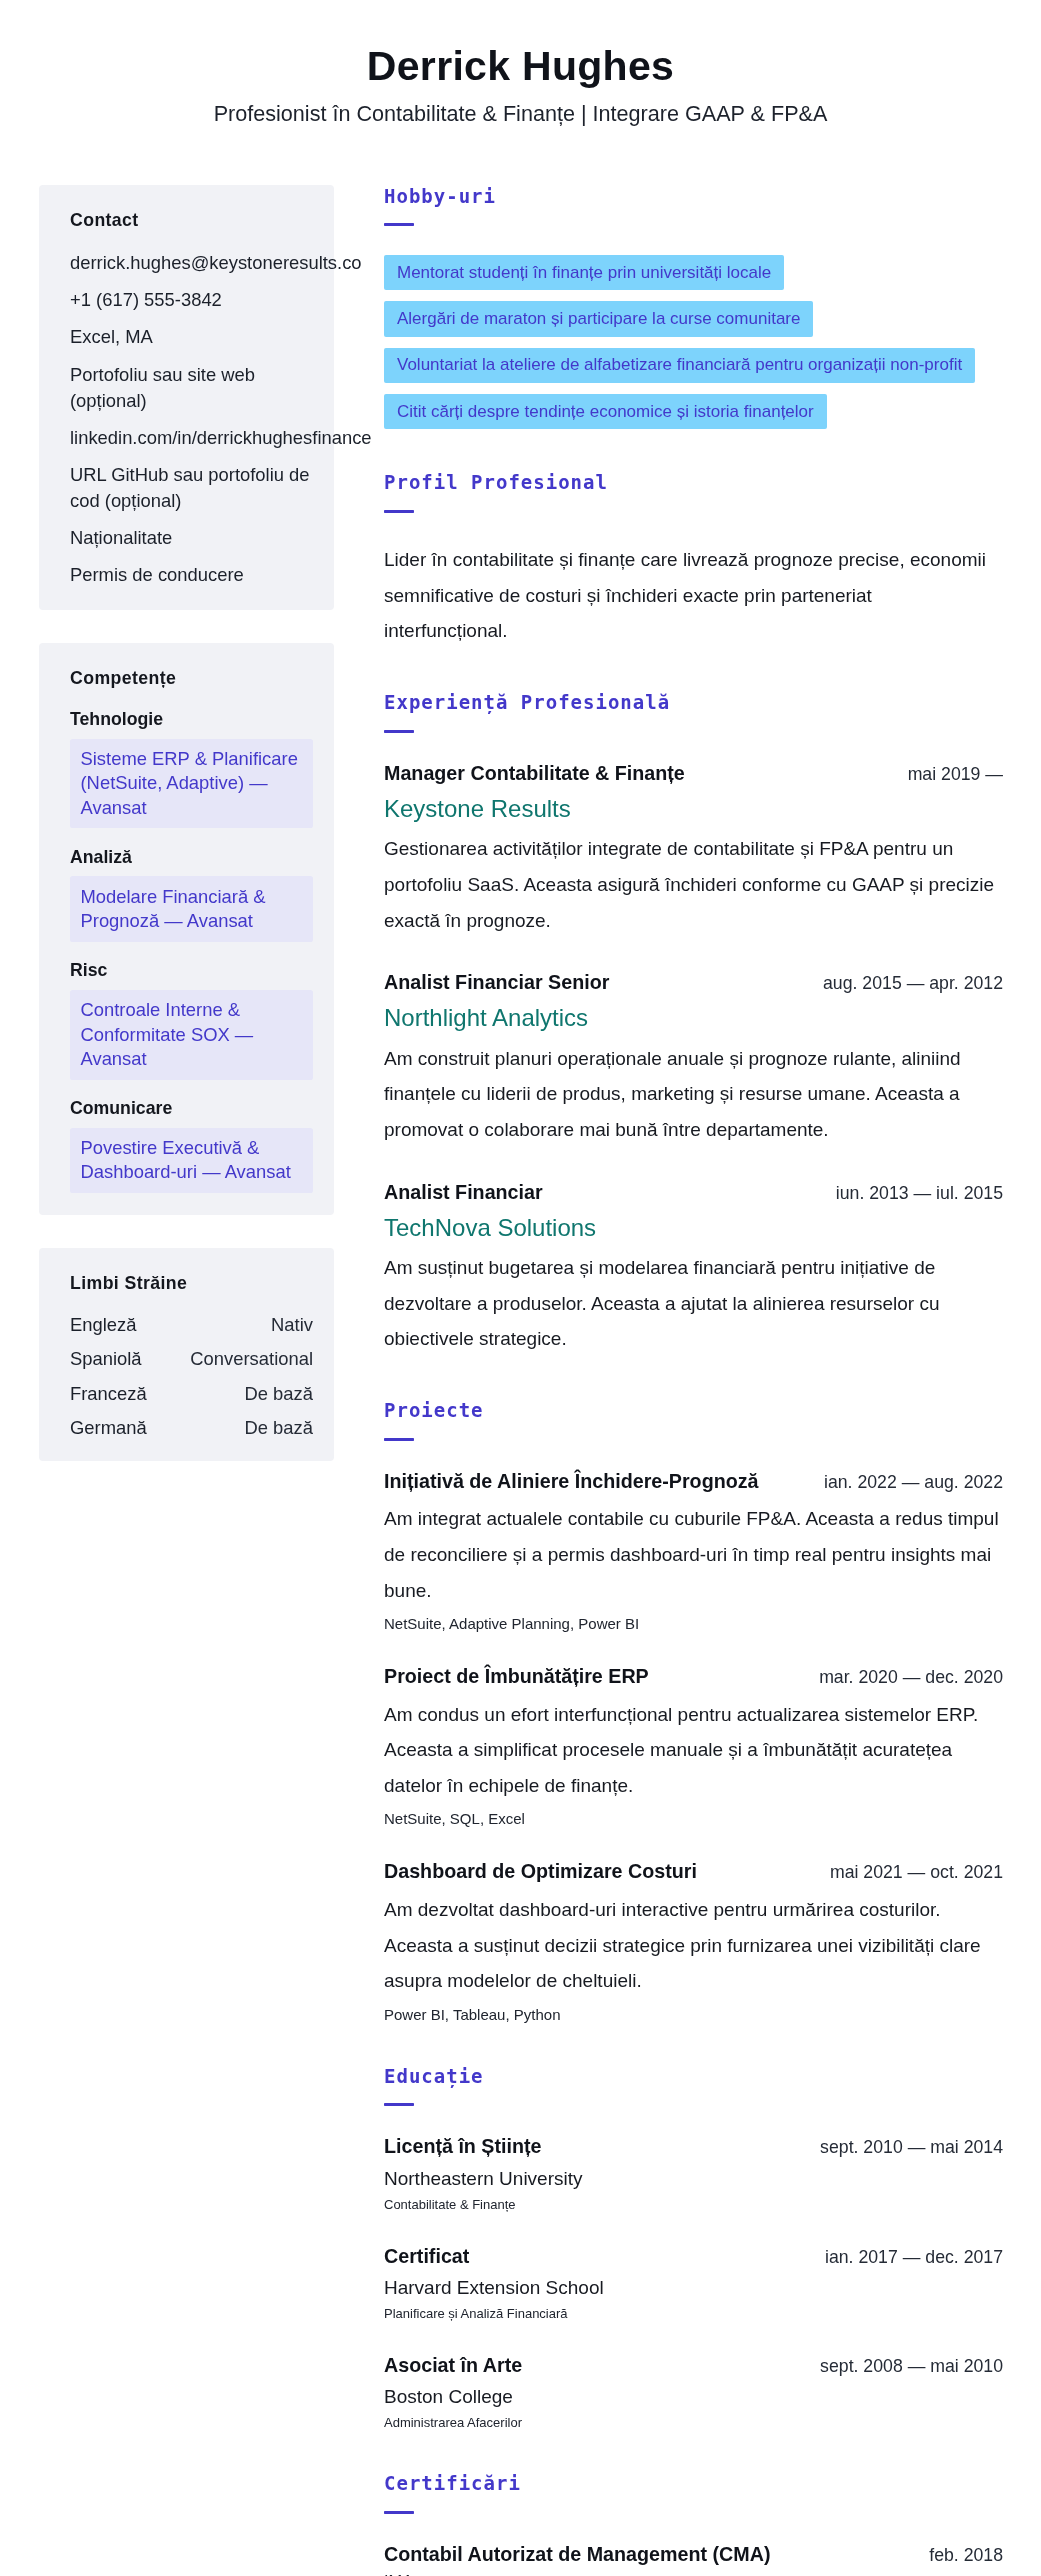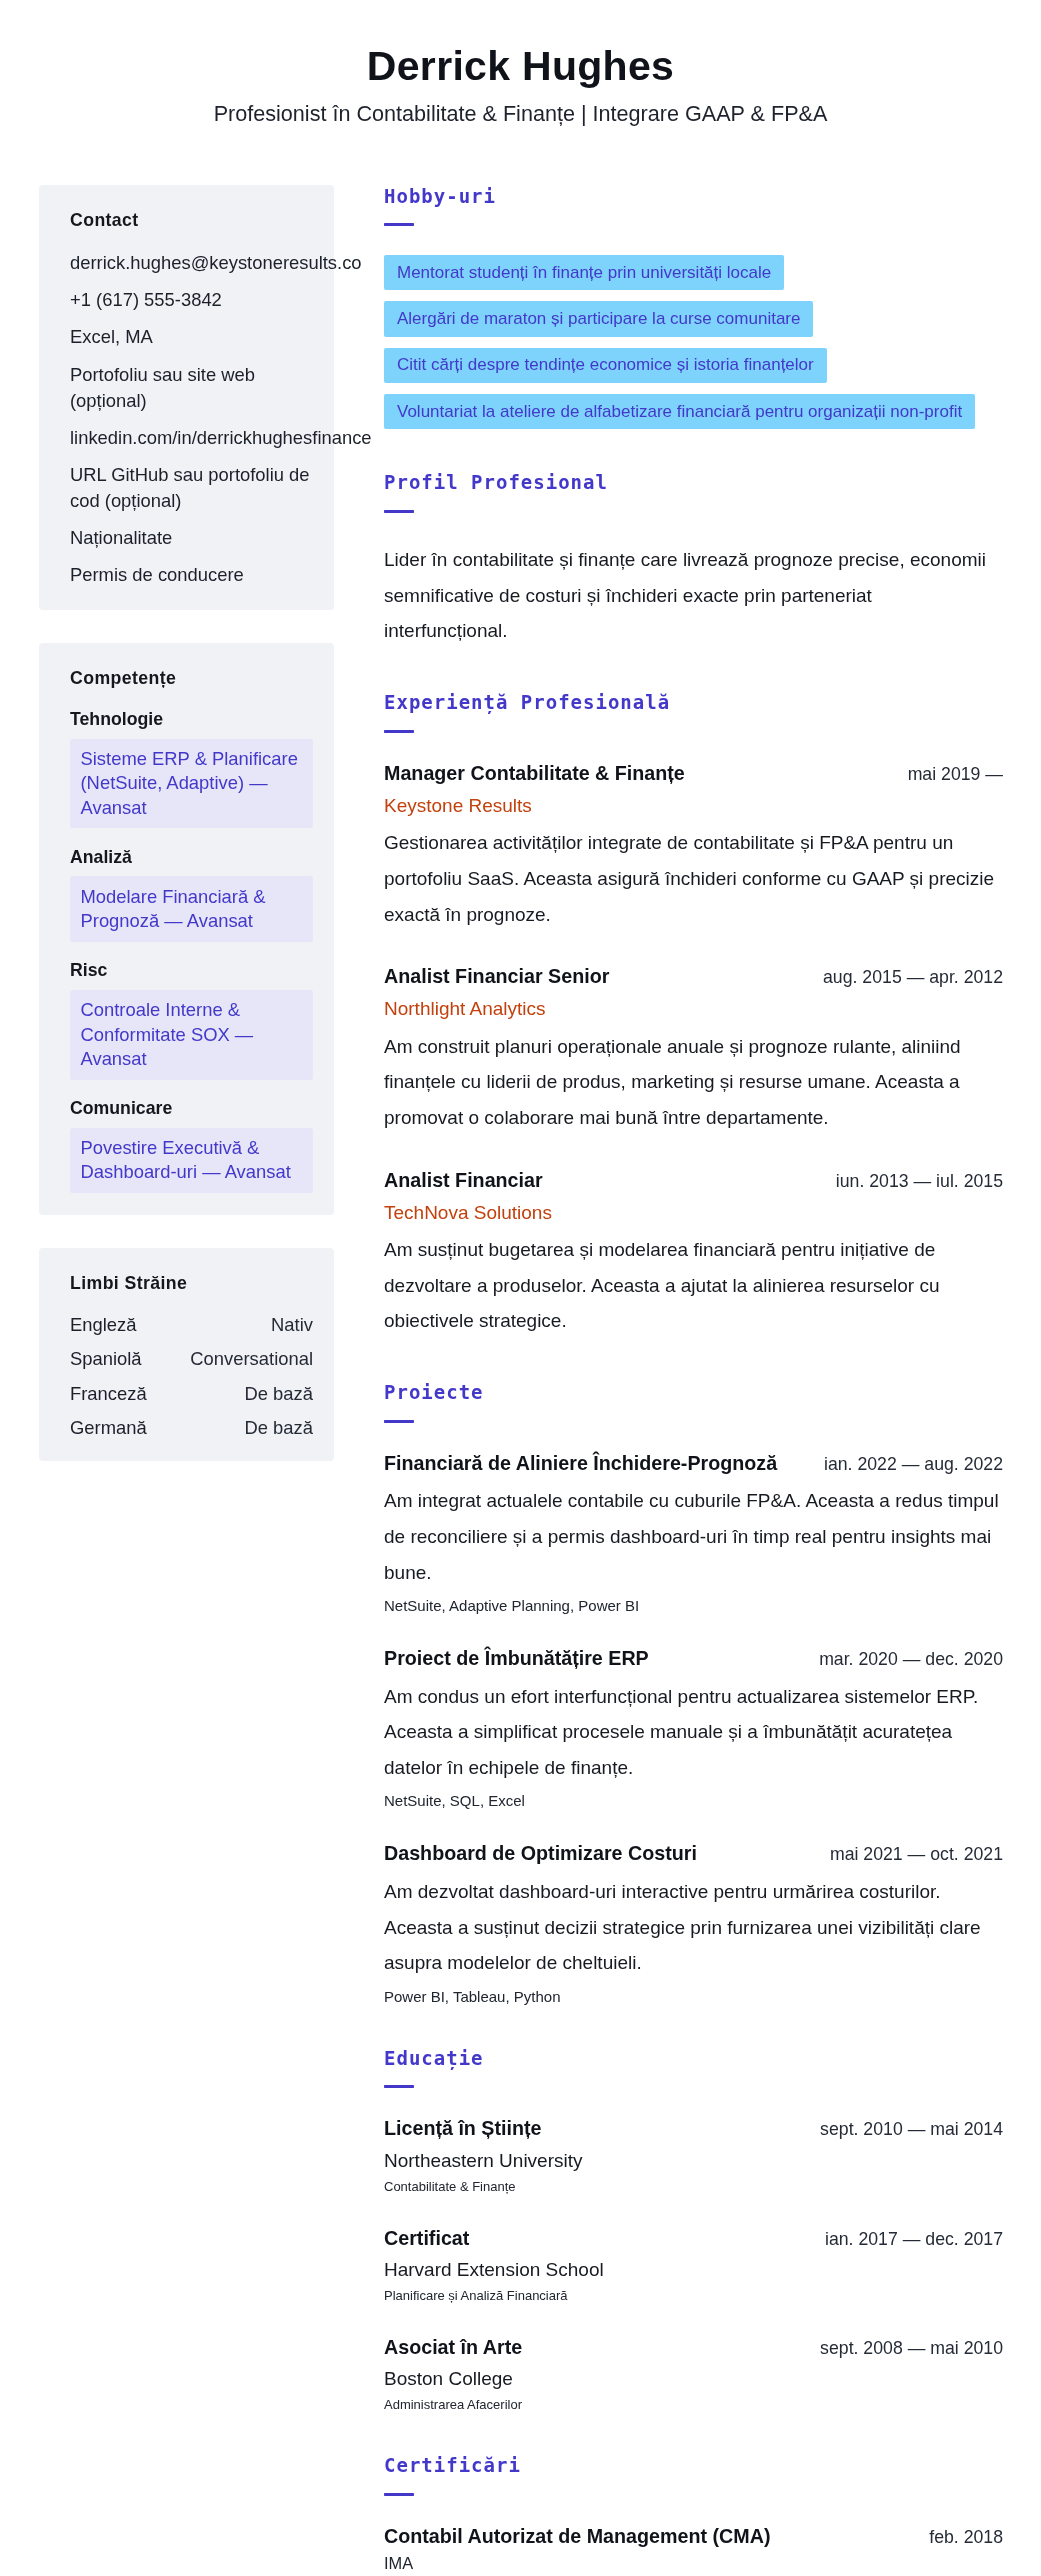--- a/index.html
+++ b/index.html
@@ -134,22 +134,22 @@
     color: #10131a;
   }
   .entry-date {
     font-size: 17.7px;
     color: #252b36;
     white-space: nowrap;
     margin-left: 15.7px;
   }
   .company {
     margin-top: 9.8px;
-    font-size: 19px;
-    color: #c2410c;
+    font-size: 24px;
+    color: #0f766e;
     text-decoration: none;
     display: inline-block;
   }
   .entry-desc {
     margin-top: 8.5px;
     font-size: 19px;
     line-height: 1.88;
     color: #171a21;
     max-width: 616px;
   }
@@ -230,22 +230,22 @@
 
   </aside>
 
   <main class="main">
 
     <section class="section">
       <div class="section-title">Hobby-uri</div>
       <div class="section-underline"></div>
       <div class="hobby-tag">Mentorat studenți în finanțe prin universități locale</div>
       <div class="hobby-tag">Alergări de maraton și participare la curse comunitare</div>
+      <div class="hobby-tag">Voluntariat la ateliere de alfabetizare financiară pentru organizații non-profit</div>
       <div class="hobby-tag">Citit cărți despre tendințe economice și istoria finanțelor</div>
-      <div class="hobby-tag">Voluntariat la ateliere de alfabetizare financiară pentru organizații non-profit</div>
     </section>
 
     <section class="section">
       <div class="section-title">Profil Profesional</div>
       <div class="section-underline"></div>
       <p class="profile-text">Lider în contabilitate și finanțe care livrează prognoze precise, economii semnificative de costuri și închideri exacte prin parteneriat interfuncțional.</p>
     </section>
 
     <section class="section">
       <div class="section-title">Experiență Profesională</div>
@@ -278,21 +278,21 @@
         <div class="entry-desc">Am susținut bugetarea și modelarea financiară pentru inițiative de dezvoltare a produselor. Aceasta a ajutat la alinierea resurselor cu obiectivele strategice.</div>
       </div>
     </section>
 
     <section class="section">
       <div class="section-title">Proiecte</div>
       <div class="section-underline"></div>
 
       <div class="entry">
         <div class="entry-head">
-          <div class="entry-title">Financiară de Aliniere Închidere-Prognoză</div>
+          <div class="entry-title">Inițiativă de Aliniere Închidere-Prognoză</div>
           <div class="entry-date">ian. 2022 — aug. 2022</div>
         </div>
         <div class="entry-desc">Am integrat actualele contabile cu cuburile FP&amp;A. Aceasta a redus timpul de reconciliere și a permis dashboard-uri în timp real pentru insights mai bune.</div>
         <div class="tech-line">NetSuite, Adaptive Planning, Power BI</div>
       </div>
 
       <div class="entry">
         <div class="entry-head">
           <div class="entry-title">Proiect de Îmbunătățire ERP</div>
           <div class="entry-date">mar. 2020 — dec. 2020</div>

